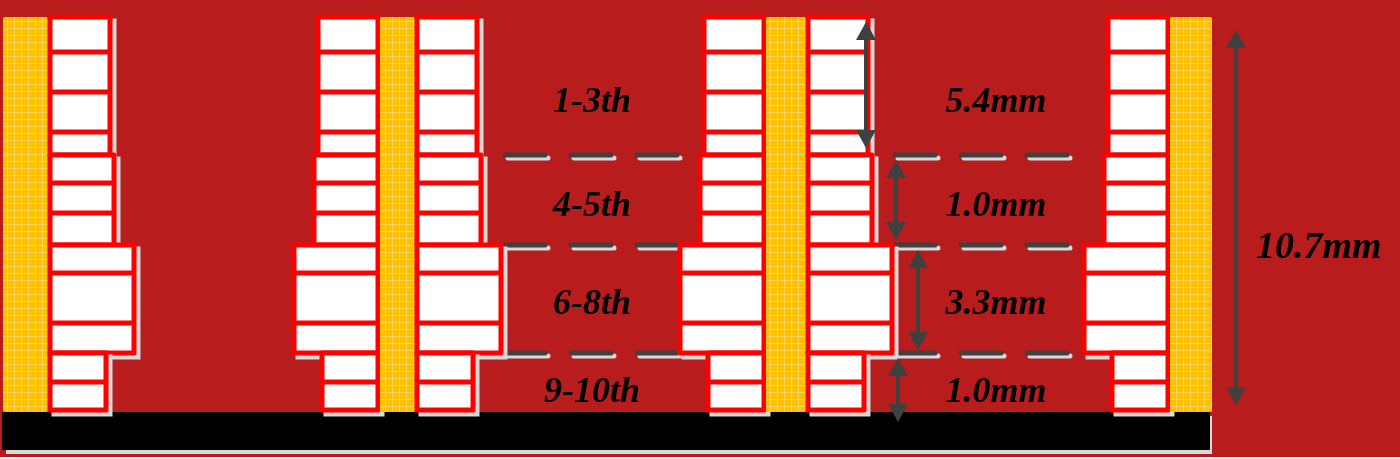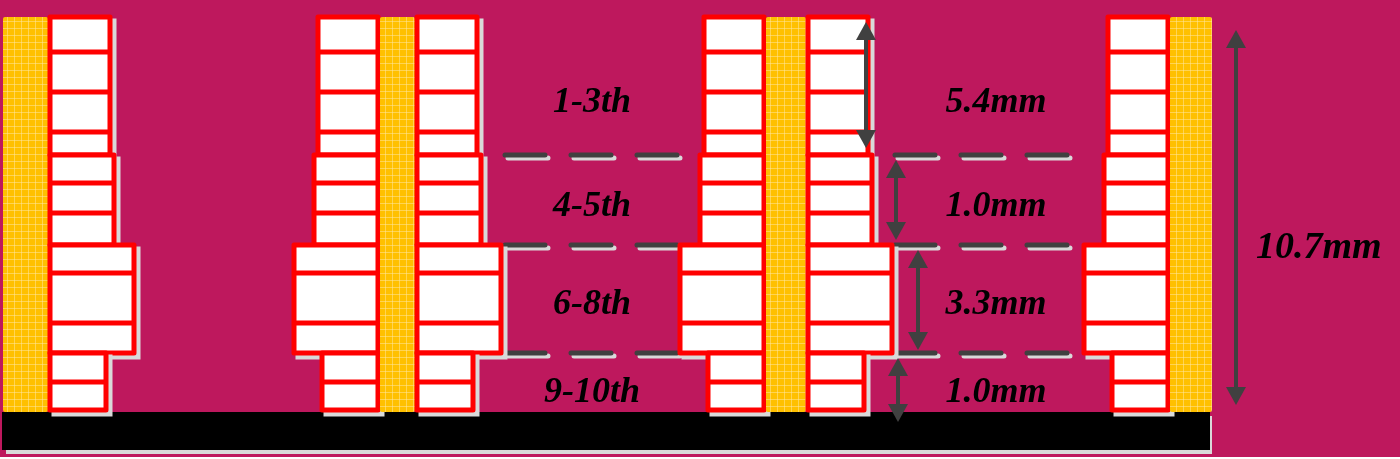--- a/index.html
+++ b/index.html
@@ -1,16 +1,16 @@
 <!DOCTYPE html>
 <html><head>
 <meta charset="utf-8">
 <style>
   html,body{margin:0;padding:0;background:#ffffff;}
-  #stage{position:relative;width:1400px;height:457px;overflow:hidden;background:#be185d;}
+  #stage{position:relative;width:1400px;height:457px;overflow:hidden;background:#b91c1c;}
   svg{position:absolute;left:0;top:0;}
   .lbl{font-family:"Liberation Serif","DejaVu Serif",serif;font-style:italic;font-weight:bold;fill:#000;}
 </style>
 </head>
 <body>
 
 <div id="stage">
   <svg id="diagram" width="1400" height="459" viewBox="0 0 1400 459" xmlns="http://www.w3.org/2000/svg">
     <defs>
       <pattern id="grid" width="7" height="7" patternUnits="userSpaceOnUse">

